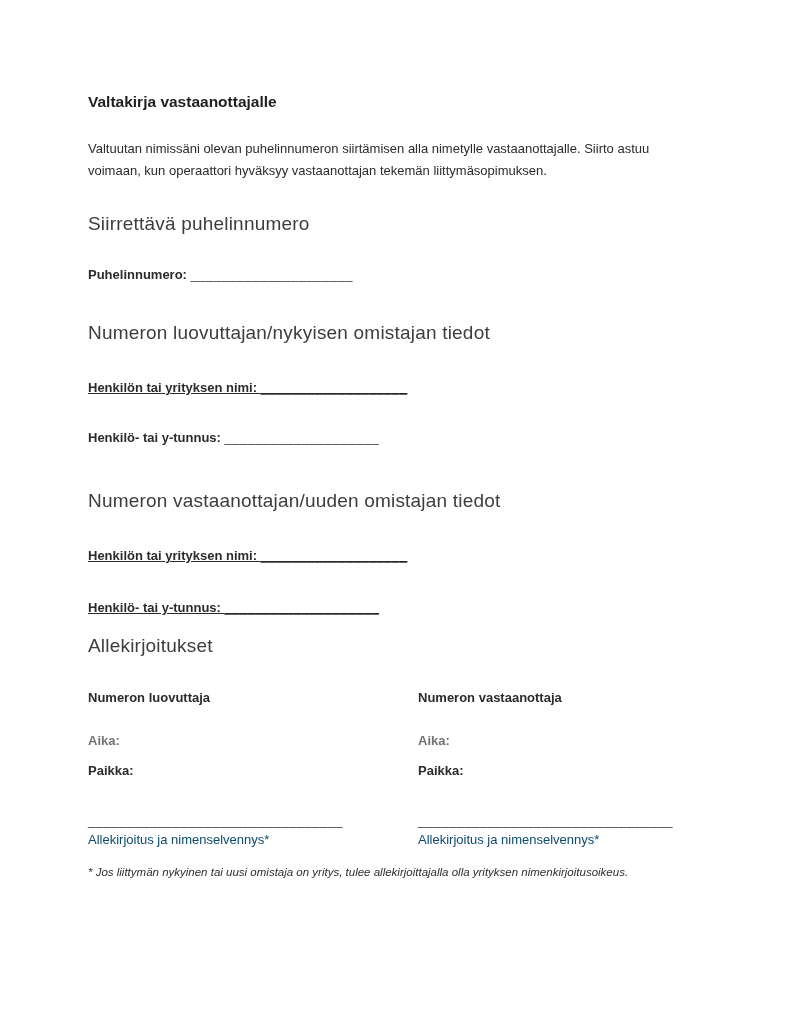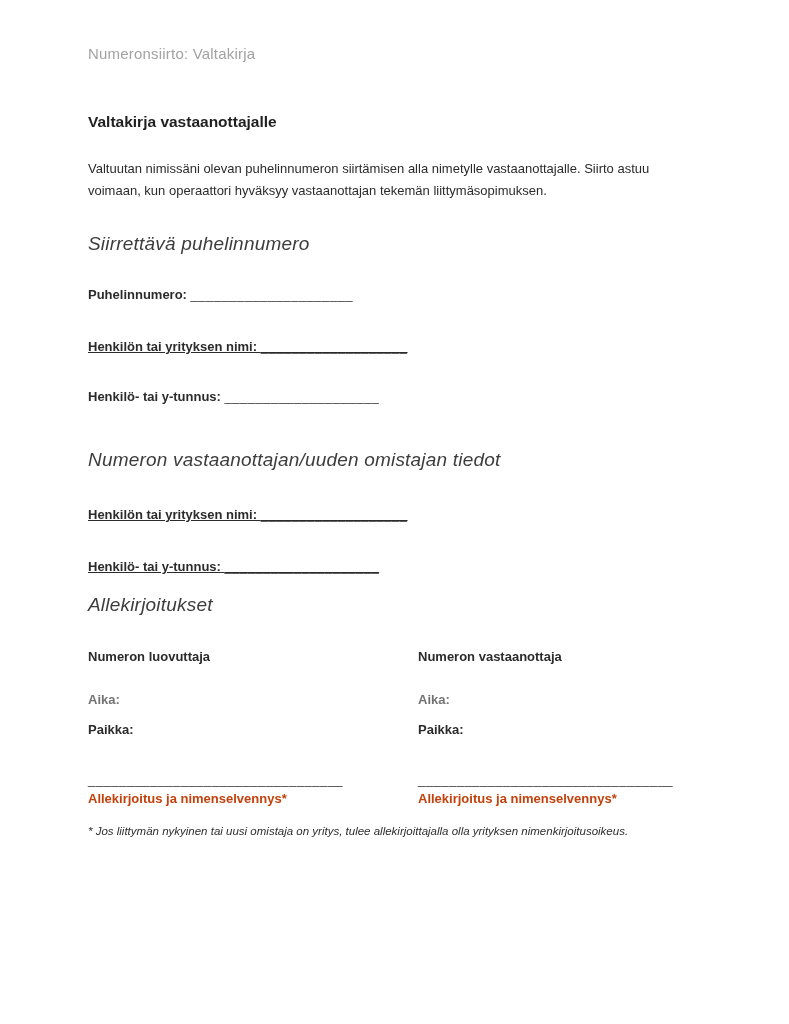--- a/index.html
+++ b/index.html
@@ -37,21 +37,20 @@
     color: #2b2b2b;
   }
   .intro p.first { margin-top: 26px; }
   .intro p.second { margin-top: 9px; }
   h2.section-heading {
     font-size: 19px;
     line-height: 26px;
     font-weight: 400;
     color: #3d3d3d;
     letter-spacing: 0.2px;
-    font-style: italic;
   }
   .h2-phone      { margin-top: 30px; }
   .h2-donor      { margin-top: 35px; }
   .h2-recipient  { margin-top: 40px; }
   .h2-signatures { margin-top: 15px; }
   .field {
     font-size: 13px;
     line-height: 20px;
     color: #2b2b2b;
     white-space: nowrap;
@@ -76,51 +75,51 @@
   .sig-line {
     margin-top: 33px;
     font-size: 13px;
     line-height: 14px;
     color: #3a3a3a;
     letter-spacing: 0.5px;
     white-space: nowrap;
   }
   .sig-label {
     margin-top: 2px;
-    font-weight: 700;
+    font-weight: 400;
     font-size: 13px;
-    color: #c2410c;
+    color: #0c4a6e;
   }
   .footnote {
     margin-top: 14px;
     font-size: 11.5px;
     line-height: 16px;
     font-style: italic;
     color: #2e2e2e;
   }
 </style>
 </head>
 <body>
 
 <div class="page">
 
-  <div class="kicker">Numeronsiirto: Valtakirja</div>
 
   <h1 class="doc-title">Valtakirja vastaanottajalle</h1>
 
   <div class="intro">
     <p class="first">Valtuutan nimissäni olevan puhelinnumeron siirtämisen alla nimetylle vastaanottajalle. Siirto astuu voimaan, kun operaattori hyväksyy vastaanottajan tekemän liittymäsopimuksen.</p>
   </div>
 
   <h2 class="section-heading h2-phone">Siirrettävä puhelinnumero</h2>
   <div class="field f-phone">
     <span class="label">Puhelinnumero:</span>
     <span class="blank">_____________________</span>
   </div>
 
+  <h2 class="section-heading h2-donor">Numeron luovuttajan/nykyisen omistajan tiedot</h2>
   <div class="field f-gap-a">
     <span class="label">Henkilön tai yrityksen nimi:</span>
     <span class="blank">___________________</span>
   </div>
   <div class="field f-gap-b">
     <span class="label">Henkilö- tai y-tunnus:</span>
     <span class="blank">____________________</span>
   </div>
 
   <h2 class="section-heading h2-recipient">Numeron vastaanottajan/uuden omistajan tiedot</h2>

